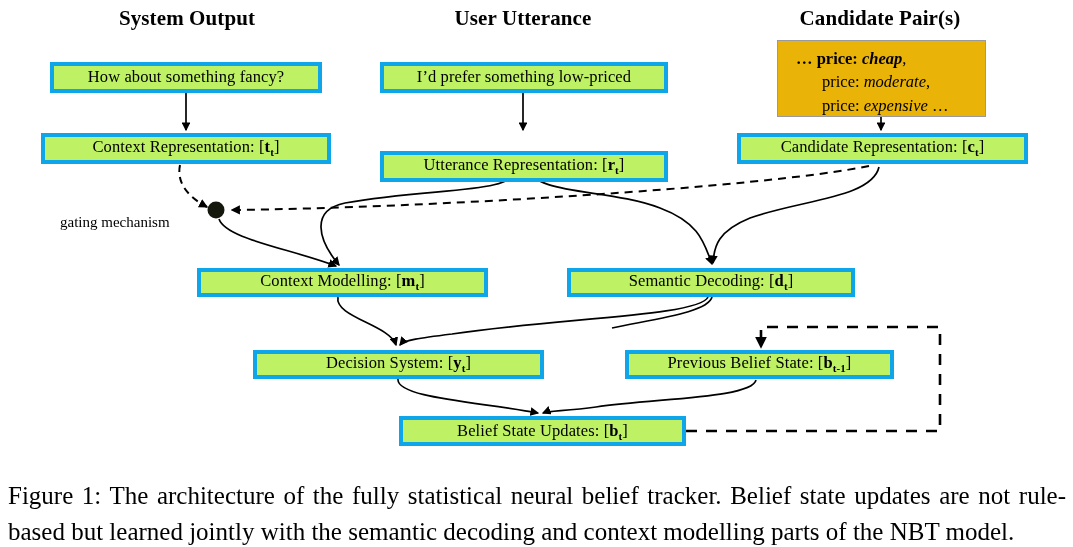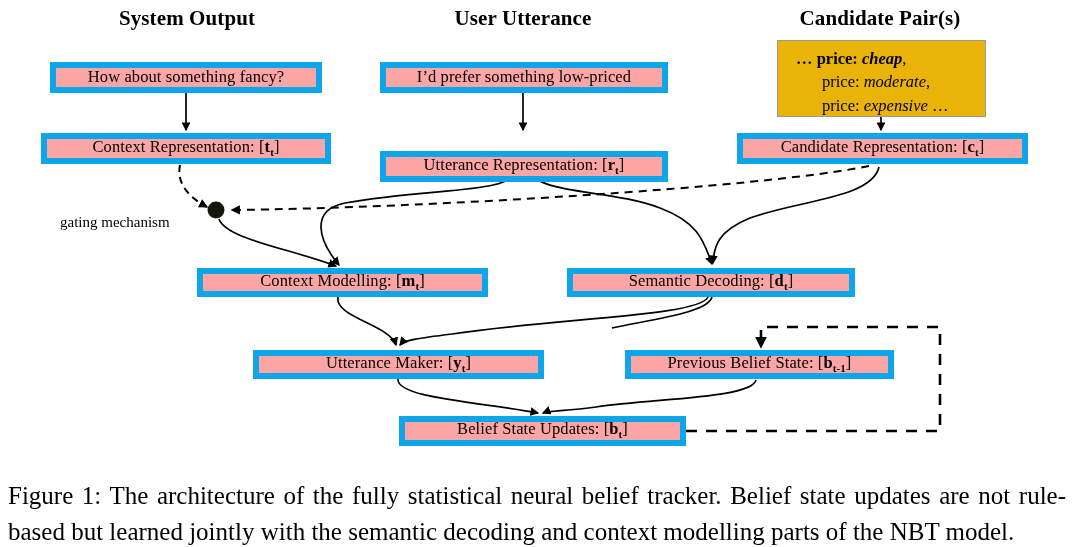--- a/index.html
+++ b/index.html
@@ -27,22 +27,22 @@
     font-weight: bold;
     font-size: 21px;
     letter-spacing: 0.1px;
     text-align: center;
     white-space: nowrap;
     transform: translateX(-50%);
   }
   .node-box {
     position: absolute;
     box-sizing: border-box;
-    border: 6px solid #0ea5e9;
-    background: #fca5a5;
+    border: 4px solid #0ea5e9;
+    background: #bef264;
     display: flex;
     align-items: center;
     justify-content: center;
     font-size: 16.5px;
     line-height: 1;
     white-space: nowrap;
     letter-spacing: 0.1px;
   }
   .node-box .lbl { display: inline-block; }
   .vec {
@@ -174,21 +174,21 @@
 
   <div class="node-box" style="left:197px; top:268px; width:291px; height:29px;">
     <span class="lbl"><span>Context Modelling: [</span><span class="vec">m</span><span class="sub">t</span><span>]</span></span>
   </div>
 
   <div class="node-box" style="left:567px; top:268px; width:288px; height:29px;">
     <span class="lbl"><span>Semantic Decoding: [</span><span class="vec">d</span><span class="sub">t</span><span>]</span></span>
   </div>
 
   <div class="node-box" style="left:253px; top:350px; width:291px; height:29px;">
-    <span class="lbl"><span>Utterance Maker: [</span><span class="vec">y</span><span class="sub">t</span><span>]</span></span>
+    <span class="lbl"><span>Decision System: [</span><span class="vec">y</span><span class="sub">t</span><span>]</span></span>
   </div>
 
   <div class="node-box" style="left:625px; top:350px; width:269px; height:29px;">
     <span class="lbl"><span>Previous Belief State: [</span><span class="vec">b</span><span class="sub">t-1</span><span>]</span></span>
   </div>
 
   <div class="node-box" style="left:399px; top:416px; width:287px; height:30px;align-items:flex-end;">
     <span class="lbl"><span>Belief State Updates: [</span><span class="vec">b</span><span class="sub">t</span><span>]</span></span>
   </div>
 

